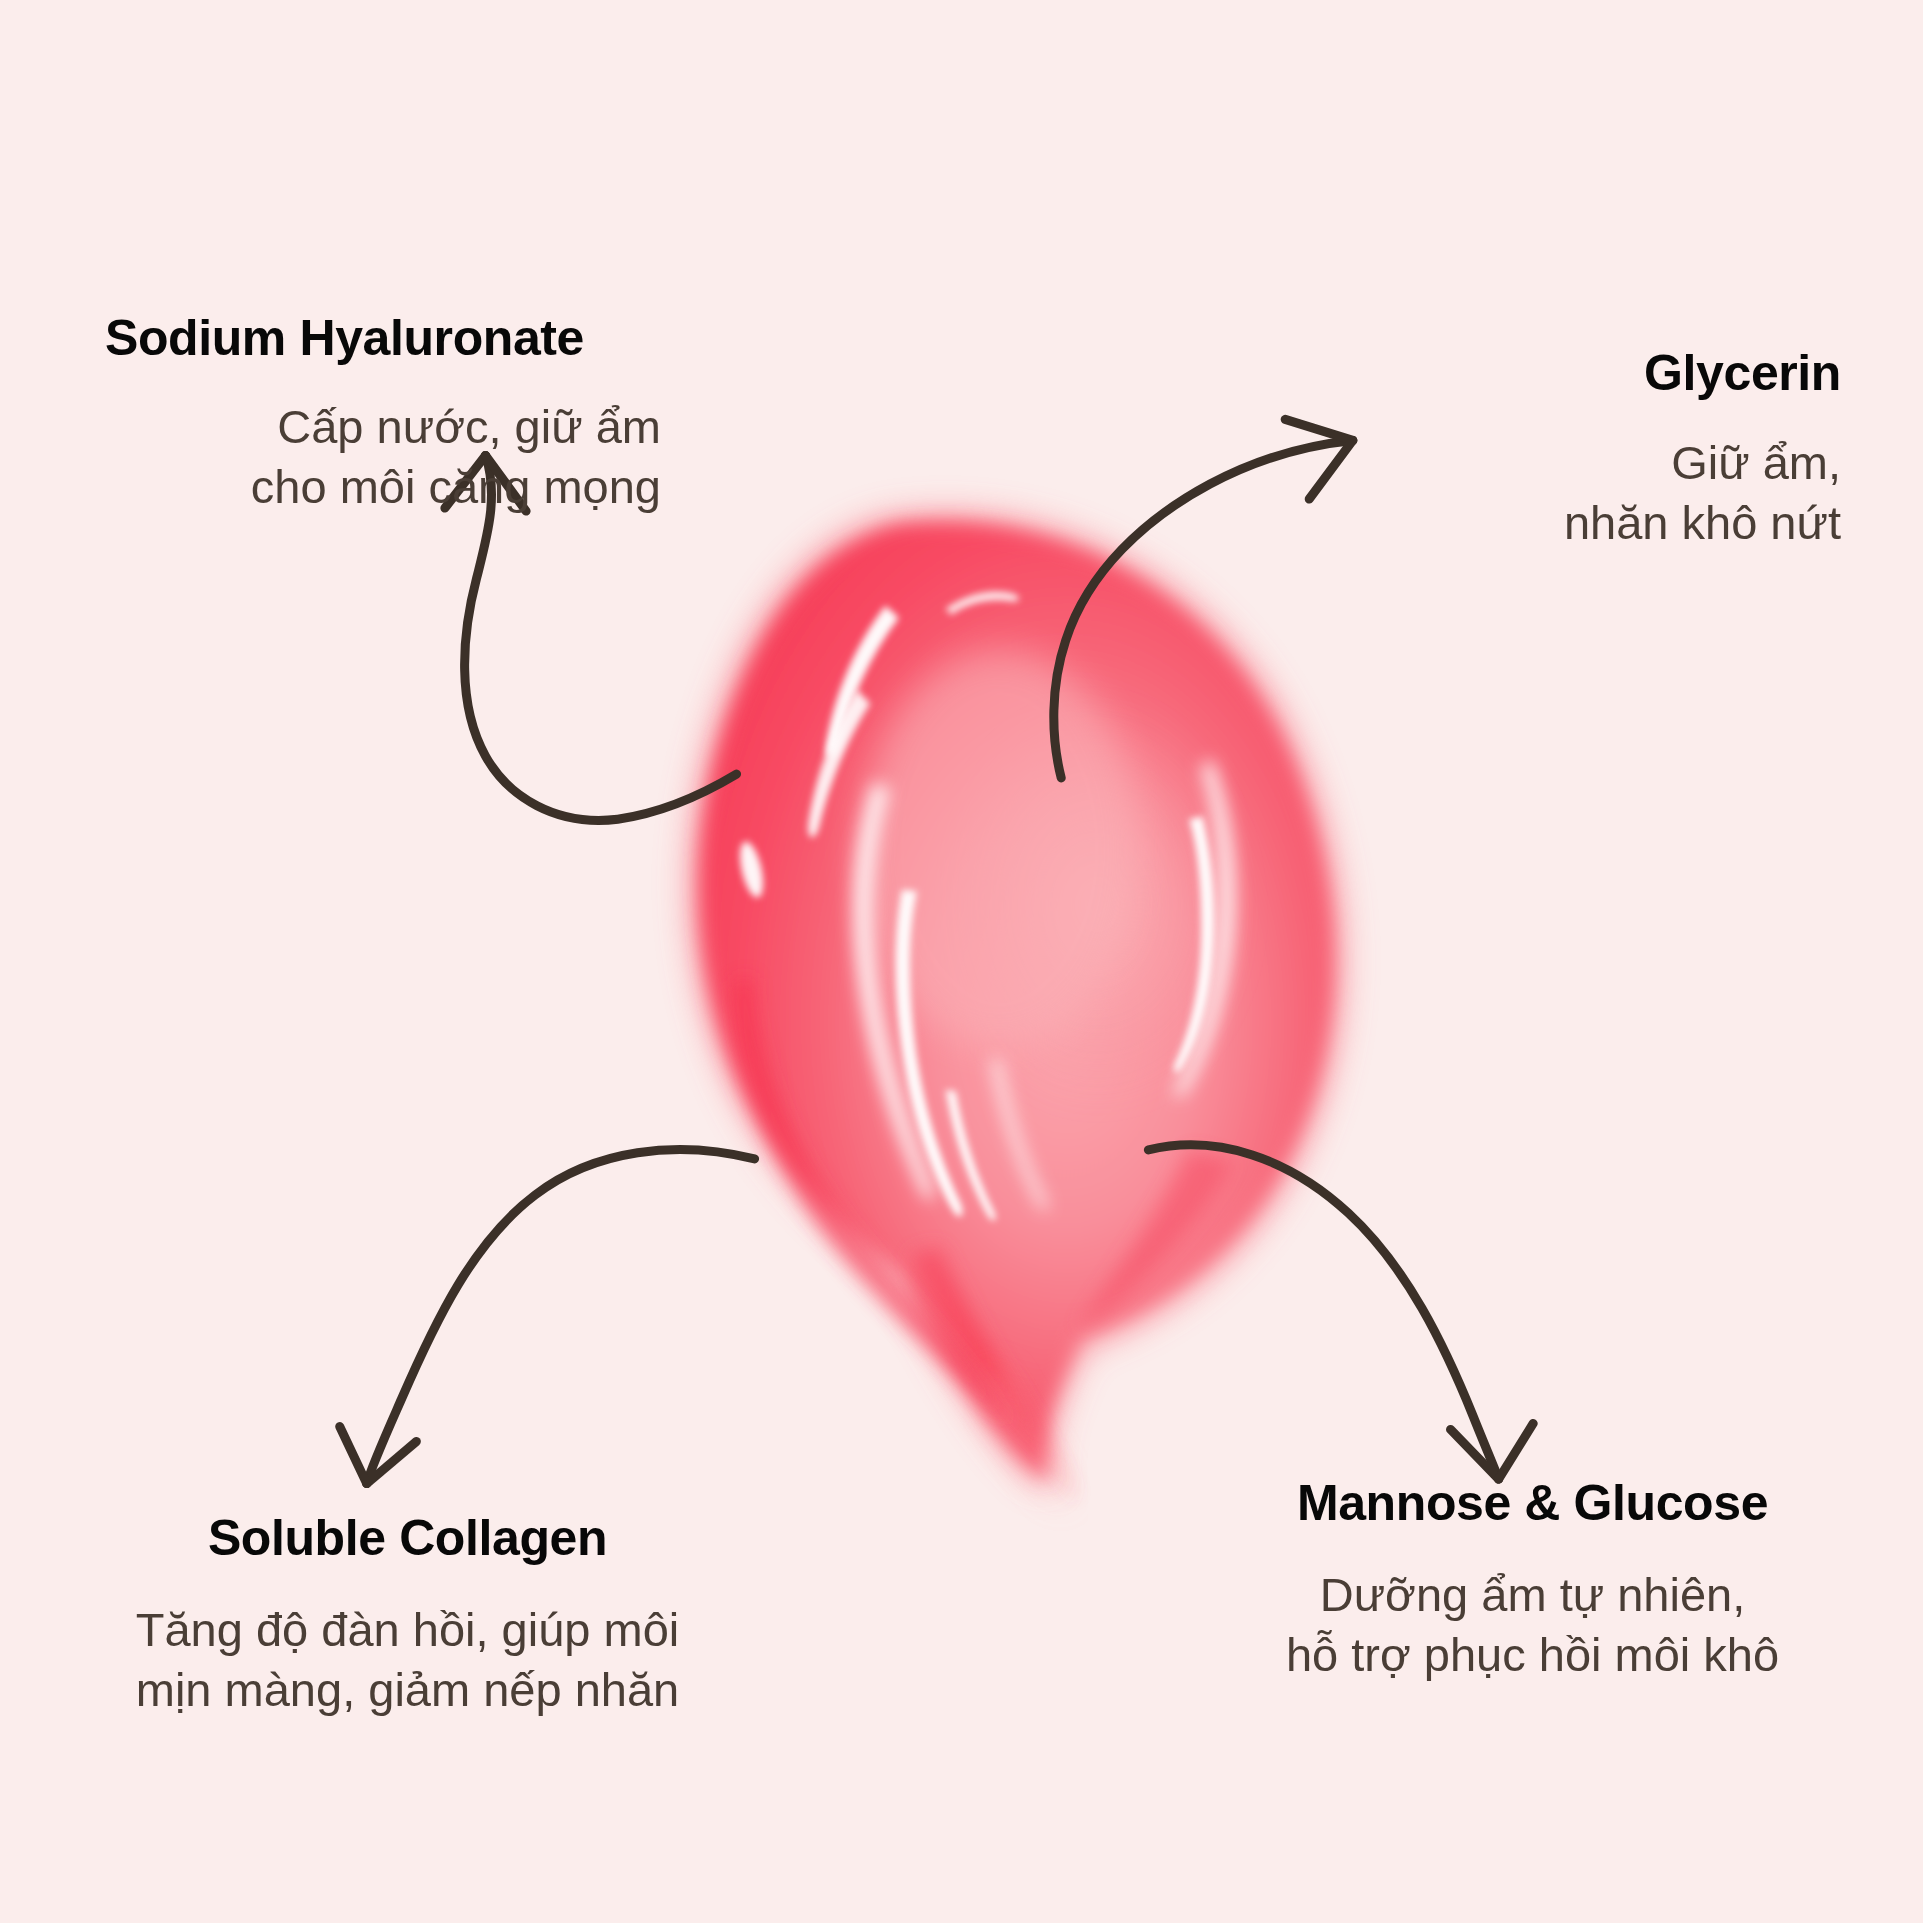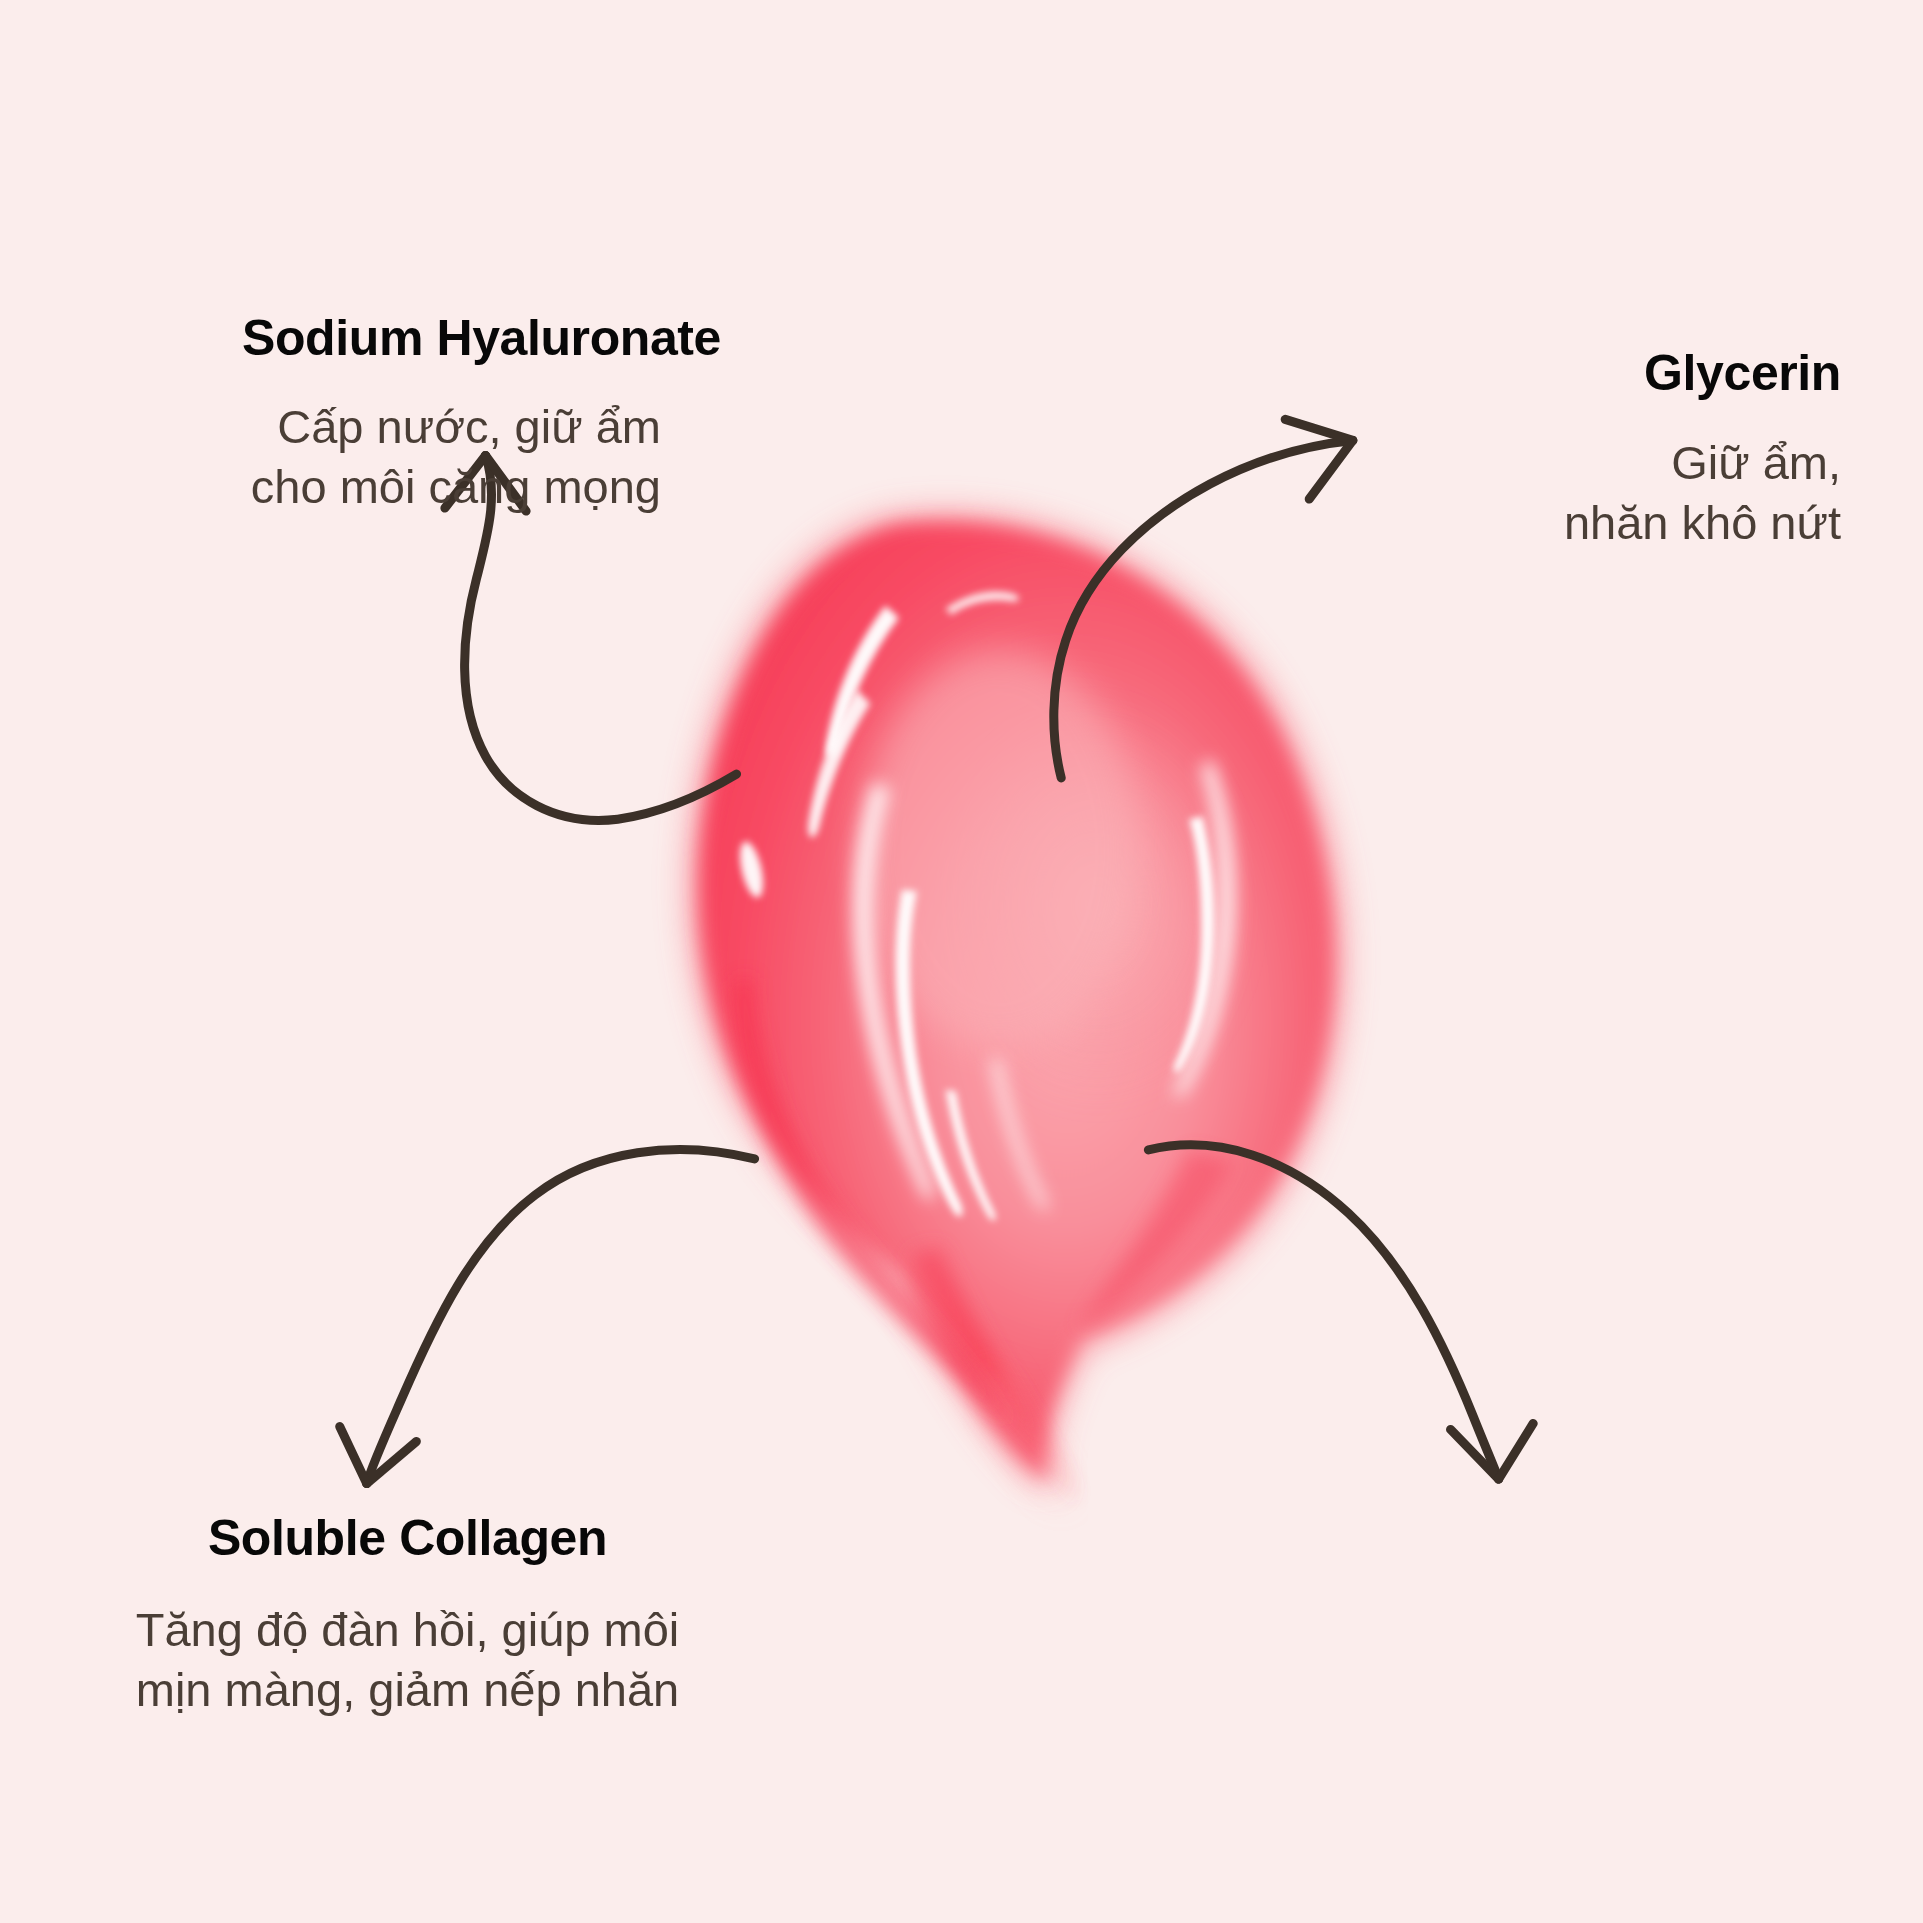--- a/index.html
+++ b/index.html
@@ -56,21 +56,21 @@
     white-space: pre-line;
   }
 
   
   #block-sodium-hyaluronate {
     left: 105px;
     top: 312px;
     text-align: left;
     width: 616px;
   }
-  #block-sodium-hyaluronate .label-title { text-align: right; }
+  #block-sodium-hyaluronate .label-title { text-align: left; }
   #block-sodium-hyaluronate .label-desc {
     text-align: right;
     margin-top: 32px;
     padding-right: 60px;
   }
 
   
   #block-glycerin {
     left: 1360px;
     top: 347px;
@@ -296,15 +296,20 @@
     <div class="label-desc">Giữ ẩm,
 nhăn khô nứt</div>
   </div>
 
   <div class="label-block" id="block-soluble-collagen">
     <div class="label-title">Soluble Collagen</div>
     <div class="label-desc">Tăng độ đàn hồi, giúp môi
 mịn màng, giảm nếp nhăn</div>
   </div>
 
+  <div class="label-block" id="block-mannose-glucose">
+    <div class="label-title">Mannose &amp; Glucose</div>
+    <div class="label-desc">Dưỡng ẩm tự nhiên,
+hỗ trợ phục hồi môi khô</div>
+  </div>
 
 </div>
 
 
 </body></html>

